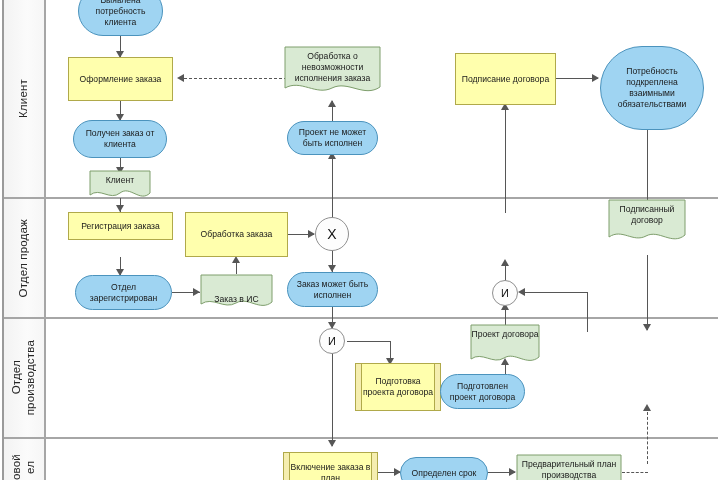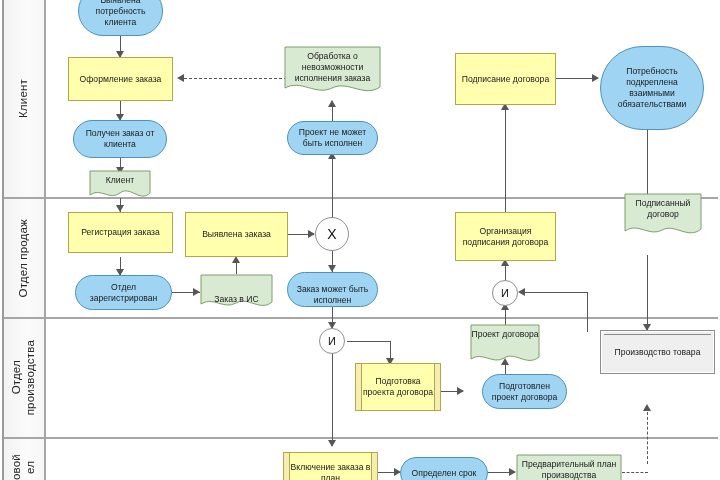--- a/index.html
+++ b/index.html
@@ -349,84 +349,78 @@
   </div>
 
   <div class="node task" style="left:455px; top:53px; width:101px; height:52px;">
     <span>Подписание договора</span>
   </div>
 
   <div class="node event" style="left:600px; top:46px; width:104px; height:84px;">
     <span>Потребность подкреплена взаимными обязательствами</span>
   </div>
 
-  <div class="node task" style="left:68px; top:212px; width:105px; height:41px;">
+  <div class="node task" style="left:68px; top:212px; width:105px; height:28px;">
     <span>Регистрация заказа</span>
   </div>
 
   <div class="node task" style="left:185px; top:212px; width:103px; height:45px;">
-    <span>Выявлена заказа</span>
+    <span>Обработка заказа</span>
   </div>
 
   <div class="node event" style="left:75px; top:275px; width:97px; height:35px;">
     <span>Отдел зарегистрирован</span>
   </div>
 
   <div class="doc-wrap" style="left:200px; top:274px; width:73px; height:36px;">
     <svg width="73" height="36" viewBox="0 0 73 36">
       <path d="M1,1 L72,1 L72,28 C60,38 48,22 36,29 C24,36 13,22 1,30 Z" fill="#d9ead3" stroke="#7e9e6c" stroke-width="1"></path>
     </svg>
     <div class="doc-label" style="padding-top:20px;">Заказ в ИС</div>
   </div>
 
   <div class="node gateway" style="left:315px; top:217px; width:34px; height:34px;">
     <span>X</span>
   </div>
 
-  <div class="node event" style="left:287px; top:272px; width:91px; height:35px;align-items:flex-end;">
+  <div class="node event" style="left:287px; top:272px; width:91px; height:35px;">
     <span>Заказ может быть исполнен</span>
   </div>
 
-  <div class="node task" style="left:455px; top:212px; width:101px; height:49px;">
-    <span>Организация подписания договора</span>
-  </div>
 
   <div class="node gateway small" style="left:492px; top:280px; width:26px; height:26px;">
     <span>И</span>
   </div>
 
-  <div class="doc-wrap" style="left:608px; top:193px; width:78px; height:45px;margin-left:16px;">
+  <div class="doc-wrap" style="left:608px; top:199px; width:78px; height:45px;">
     <svg width="78" height="45" viewBox="0 0 78 45">
       <path d="M1,1 L77,1 L77,36 C64,47 51,30 38,37 C25,44 14,29 1,38 Z" fill="#d9ead3" stroke="#7e9e6c" stroke-width="1"></path>
     </svg>
     <div class="doc-label">Подписанный договор</div>
   </div>
 
   <div class="node gateway small" style="left:319px; top:328px; width:26px; height:26px;">
     <span>И</span>
   </div>
 
   <div class="node task subbars" style="left:355px; top:363px; width:86px; height:48px;">
     <span>Подготовка проекта договора</span>
   </div>
 
-  <div class="node event" style="left:482px; top:374px; width:85px; height:35px;">
+  <div class="node event" style="left:440px; top:374px; width:85px; height:35px;">
     <span>Подготовлен проект договора</span>
   </div>
 
   <div class="doc-wrap" style="left:470px; top:324px; width:70px; height:42px;">
     <svg width="70" height="42" viewBox="0 0 70 42">
       <path d="M1,1 L69,1 L69,33 C57,43 45,27 34,34 C23,41 12,27 1,35 Z" fill="#d9ead3" stroke="#7e9e6c" stroke-width="1"></path>
     </svg>
     <div class="doc-label">Проект договора</div>
   </div>
 
-  <div class="node subprocess" style="left:600px; top:330px; width:115px; height:44px;">
-    <span>Производство товара</span>
-  </div>
 
   <div class="node task subbars" style="left:283px; top:452px; width:95px; height:42px;">
     <span>Включение заказа в план</span>
   </div>
 
   <div class="node event" style="left:400px; top:457px; width:88px; height:32px;">
     <span>Определен срок</span>
   </div>
 
   <div class="doc-wrap" style="left:516px; top:454px; width:106px; height:40px;">

